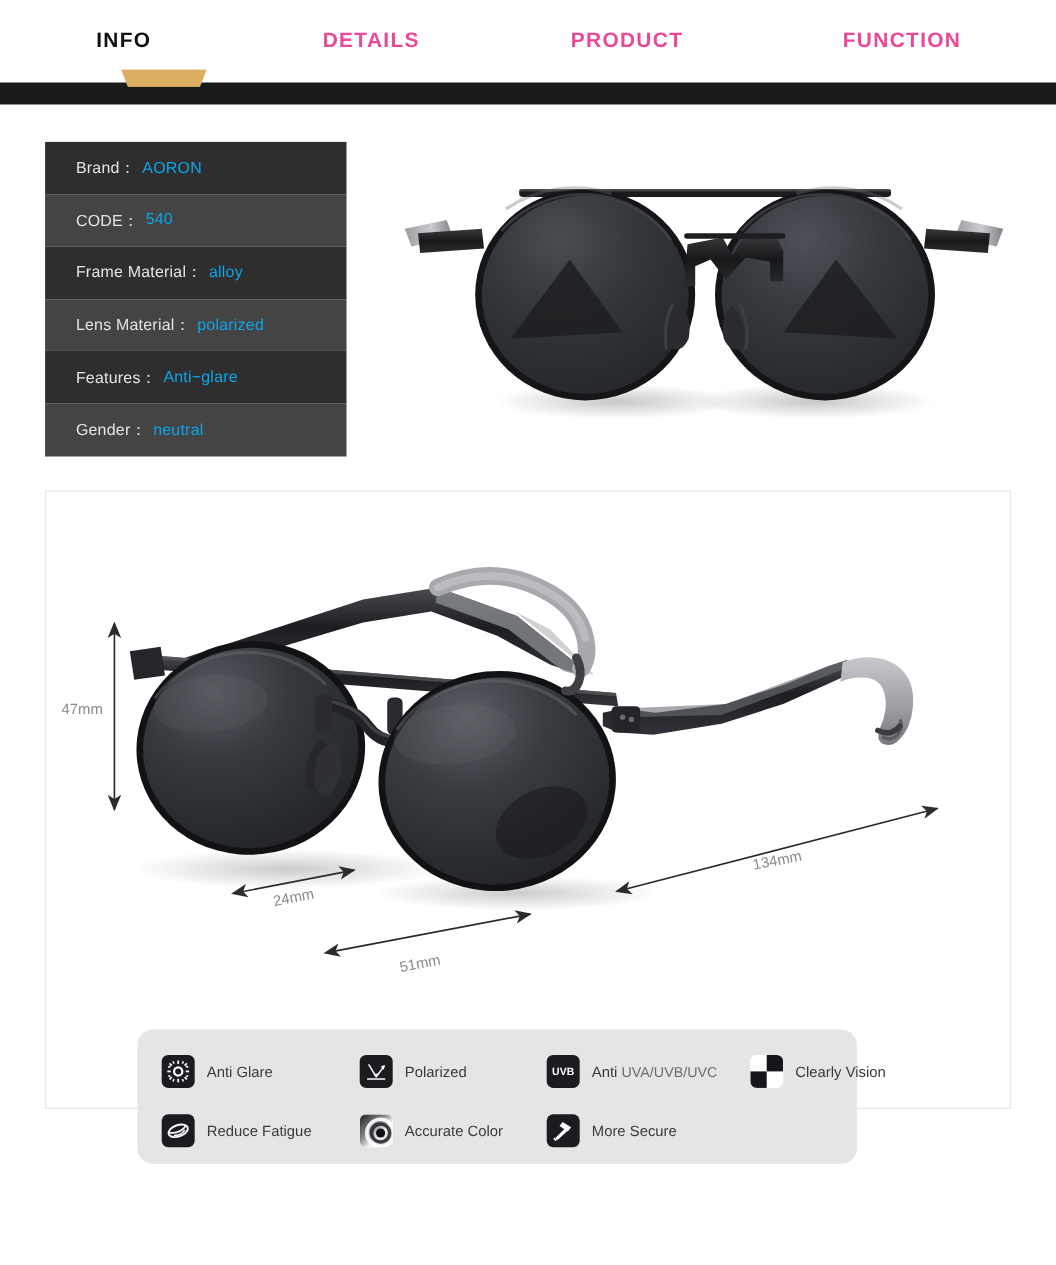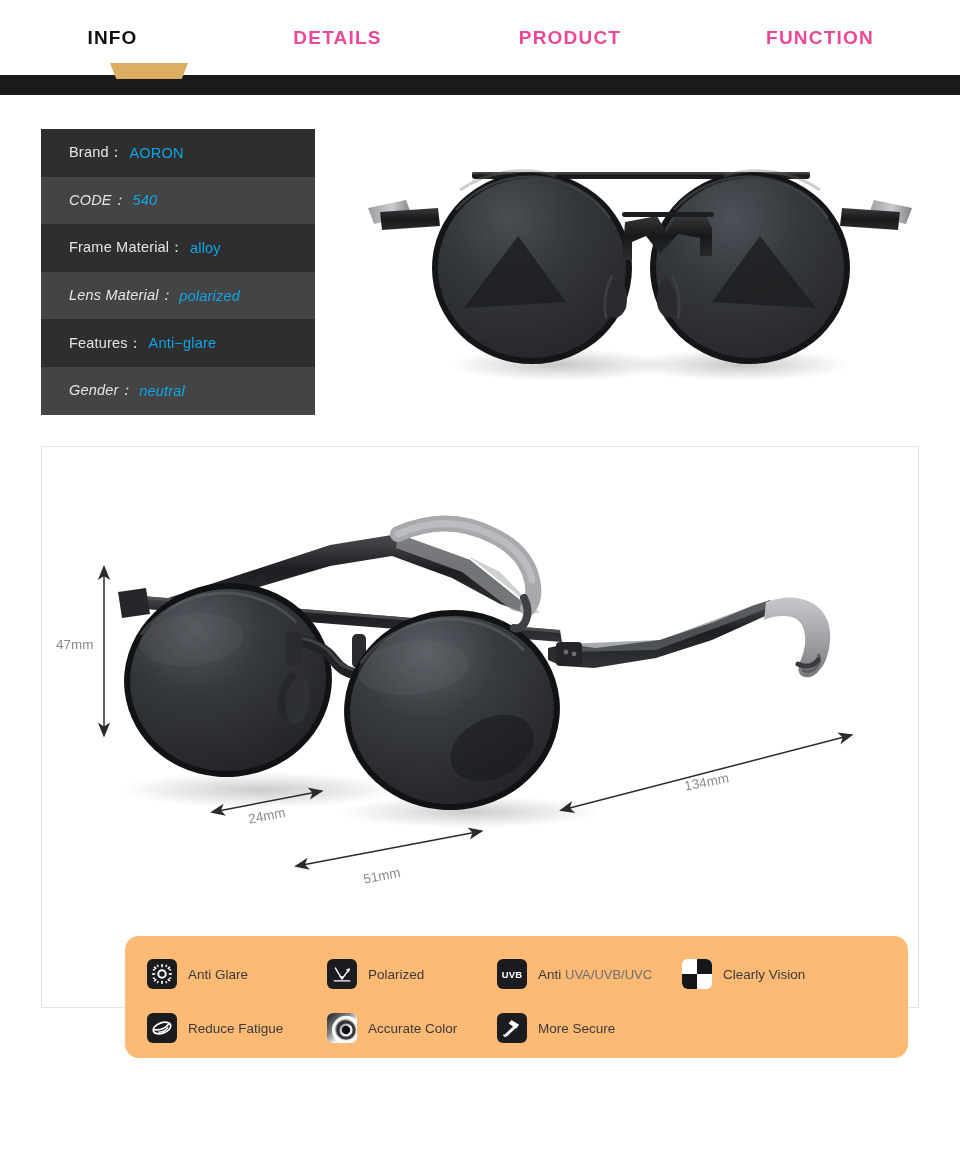--- a/index.html
+++ b/index.html
@@ -46,21 +46,21 @@
   .spec-table {
     position: absolute; left: 41px; top: 129px;
     width: 274px;
   }
   .spec-row {
     height: 47.6px; display: flex; align-items: center;
     padding-left: 28px;
     font-size: 14.5px; color: #d8d8d8; letter-spacing: 0.2px;
   }
   .spec-row.odd  { background: #2e2e2e; }
-  .spec-row.even { background: #444444; font-style: italic; }
+  .spec-row.even { background: #444444; }
   .spec-label { color: #e5e5e5; }
   .spec-value { color: #0ea5e9; margin-left: 6px; }
 
   
   .hero { position: absolute; left: 360px; top: 150px; width: 560px; height: 280px; }
 
   
   .measure-panel {
     position: absolute; left: 41px; top: 446px;
     width: 878px; height: 562px;
@@ -72,22 +72,22 @@
     font-family: "Liberation Sans", sans-serif; white-space: nowrap;
   }
   .dim-47   { left: 56px; top: 637px; }
   .dim-24   { left: 247px; top: 812px; transform: rotate(-11deg); transform-origin: left top; }
   .dim-51   { left: 362px; top: 872px; transform: rotate(-11deg); transform-origin: left top; }
   .dim-134  { left: 683px; top: 779px; transform: rotate(-11deg); transform-origin: left top; }
 
   
   .feature-card {
     position: absolute; left: 125px; top: 936px;
-    width: 783px; height: 122px;
-    background: #fdba74; border-radius: 14px;
+    width: 654px; height: 122px;
+    background: #e5e5e5; border-radius: 14px;
   }
   .feat-row { position: absolute; display: flex; align-items: center; }
   .feat-row.r1 { left: 22px; top: 22px; }
   .feat-row.r2 { left: 22px; top: 76px; }
 
   .feat {
     display: flex; align-items: center; height: 32px;
   }
   .feat-ico {
     width: 30px; height: 30px; border-radius: 6px;

